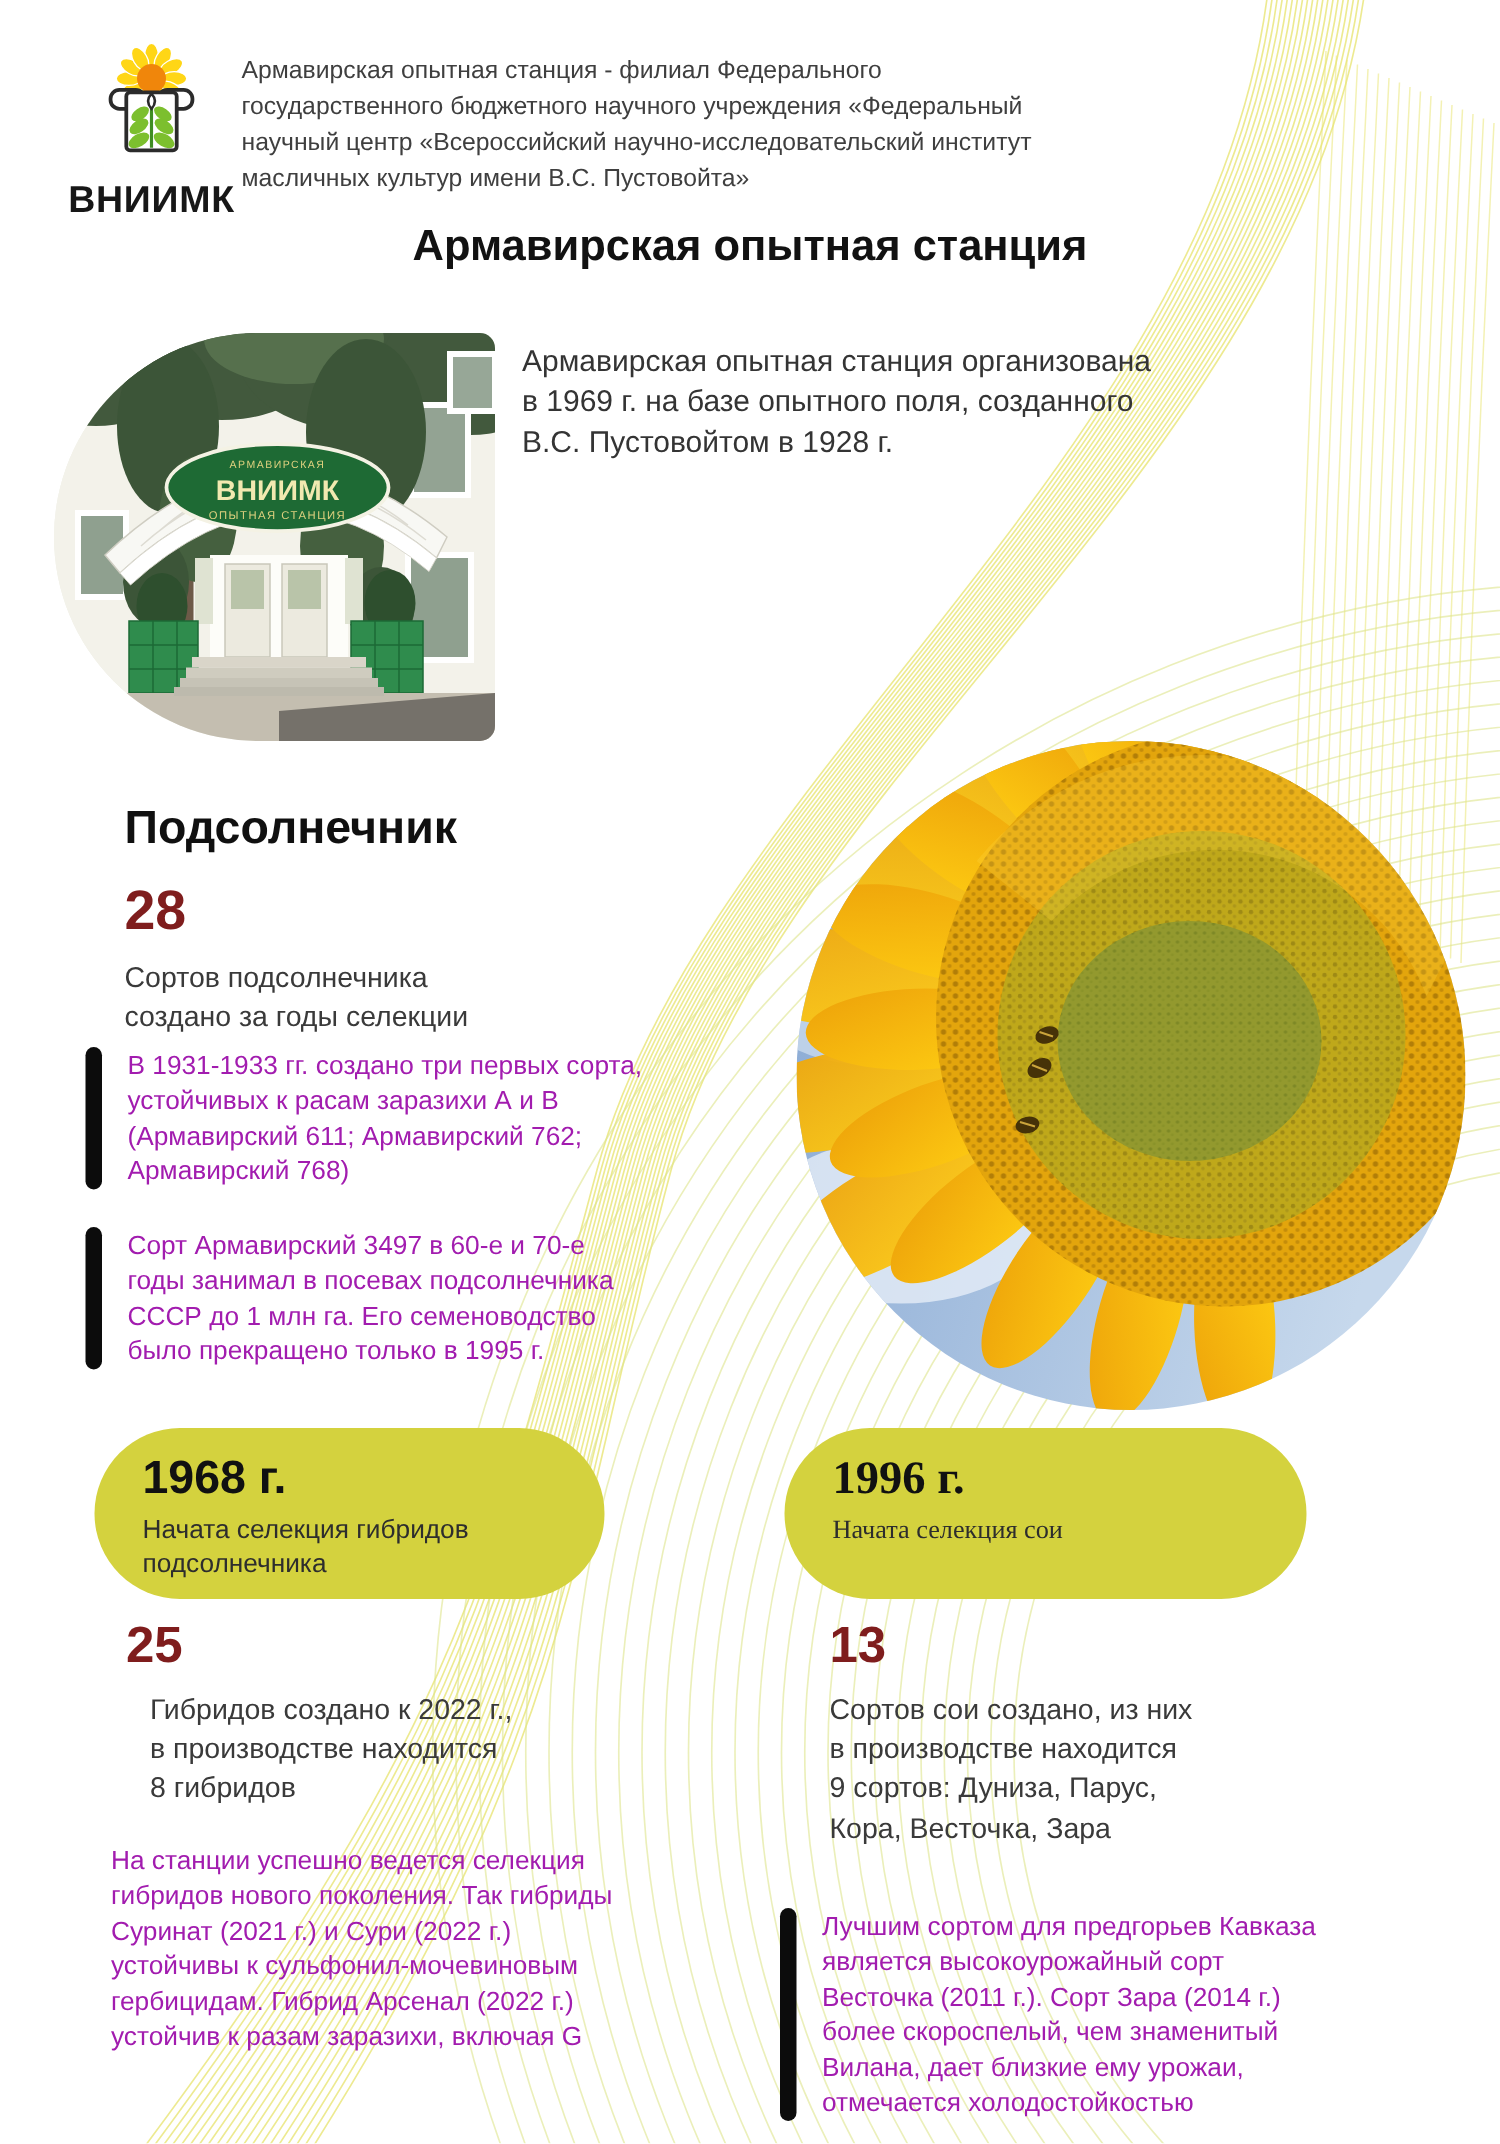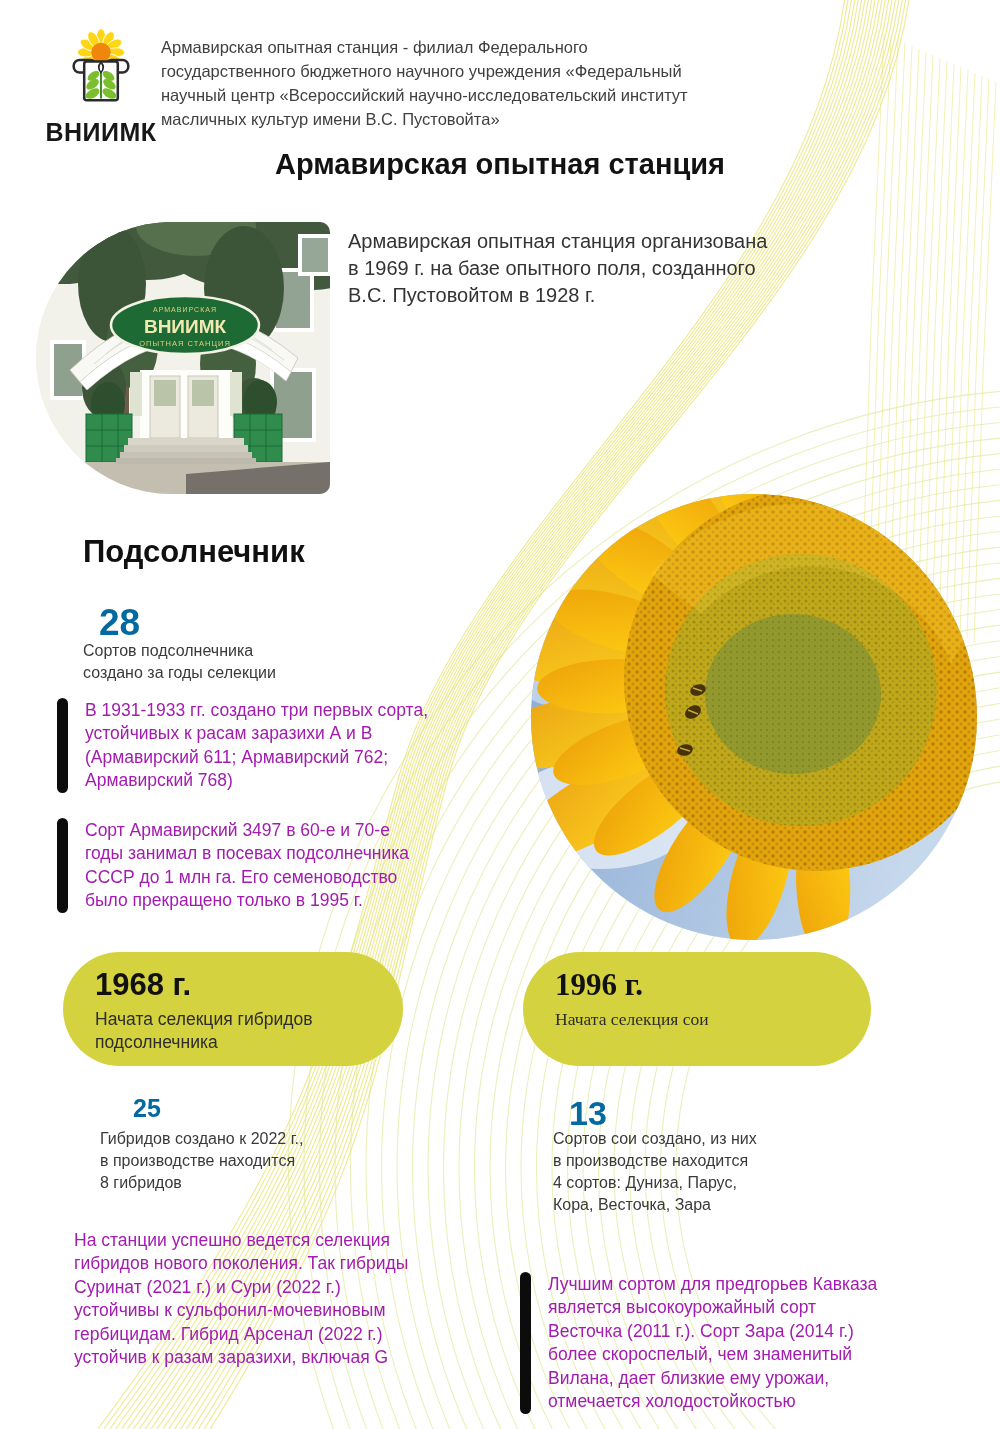--- a/index.html
+++ b/index.html
@@ -23,43 +23,43 @@
   .title{left:0;top:148px;width:1000px;text-align:center;font-size:29px;font-weight:bold;color:#121212;margin:0;}
 
   .building-photo{left:36px;top:222px;width:294px;height:272px;border-radius:136px 10px 10px 136px;overflow:hidden;}
   .building-photo svg{display:block;width:294px;height:272px;}
 
   .intro{left:348px;top:228px;width:580px;font-size:20px;line-height:1.36;color:#343434;}
   .intro p{margin:0 0 27px 0;}
 
   .section-heading{left:83px;top:534px;font-size:31px;font-weight:bold;color:#101010;margin:0;}
 
-  .big-num{font-weight:bold;color:#0369a1;margin:16px;}
+  .big-num{font-weight:bold;color:#7f1d1d;margin:0;}
   .num-28{left:83px;top:586px;font-size:37px;}
-  .cap{font-size:16px;line-height:1.38;color:#3a3a3a;margin:0;}
+  .cap{font-size:19px;line-height:1.38;color:#3a3a3a;margin:0;}
   .cap-28{left:83px;top:640px;width:320px;}
 
   .fact{display:flex;align-items:stretch;}
   .fact .bar{width:11px;border-radius:6px;background:var(--bar,#0c0c0c);flex:none;}
   .fact p{margin:1px 0 0 17px;font-size:17.5px;line-height:1.34;color:#a21caf;}
   .fact1{left:57px;top:698px;width:460px;}
   .fact2{left:57px;top:818px;width:460px;}
   .fact3{left:57px;top:1228px;width:450px;flex-direction:column;}
   .fact4{left:520px;top:1228px;width:460px;margin-top:44px;}
 
   .circle-photo{left:531px;top:494px;width:446px;height:446px;border-radius:50%;overflow:hidden;}
   .circle-photo svg{display:block;width:446px;height:446px;}
 
   .pill{background:var(--accent,#d4d23e);border-radius:58px;box-sizing:border-box;padding:15px 28px 0 32px;}
   .pill-1968{left:63px;top:952px;width:340px;height:114px;}
   .pill-1996{left:523px;top:952px;width:348px;height:114px;font-family:Liberation Serif, serif;}
   .pill .year{font-size:31px;font-weight:bold;color:#111111;margin:0;}
   .pill .pill-cap{font-size:17.5px;line-height:1.32;color:#2d2d2d;margin:5px 0 0 0;}
 
-  .num-25{left:117px;top:1078px;font-size:25px;}
+  .num-25{left:84px;top:1078px;font-size:34px;}
   .cap-25{left:100px;top:1128px;width:340px;}
   .num-13{left:553px;top:1078px;font-size:34px;}
   .cap-13{left:553px;top:1128px;width:340px;}
 
   svg text{font-family:"Liberation Sans",sans-serif;}
 </style>
 </head>
 <body>
 
 <div class="page">
@@ -357,21 +357,21 @@
     <p class="pill-cap pre">Начата селекция сои</p>
   </div>
 
   <p class="layer big-num num-25">25</p>
   <p class="layer cap cap-25 pre">Гибридов создано к 2022 г.,
 в производстве находится
 8 гибридов</p>
   <p class="layer big-num num-13">13</p>
   <p class="layer cap cap-13 pre">Сортов сои создано, из них
 в производстве находится
-4 сортов: Дуниза, Парус,
+9 сортов: Дуниза, Парус,
 Кора, Весточка, Зара</p>
 
   <div class="layer fact fact3">
     <span class="bar"></span>
     <p class="pre">На станции успешно ведется селекция
 гибридов нового поколения. Так гибриды
 Суринат (2021 г.) и Сури (2022 г.)
 устойчивы к сульфонил-мочевиновым
 гербицидам. Гибрид Арсенал (2022 г.)
 устойчив к разам заразихи, включая G</p>

